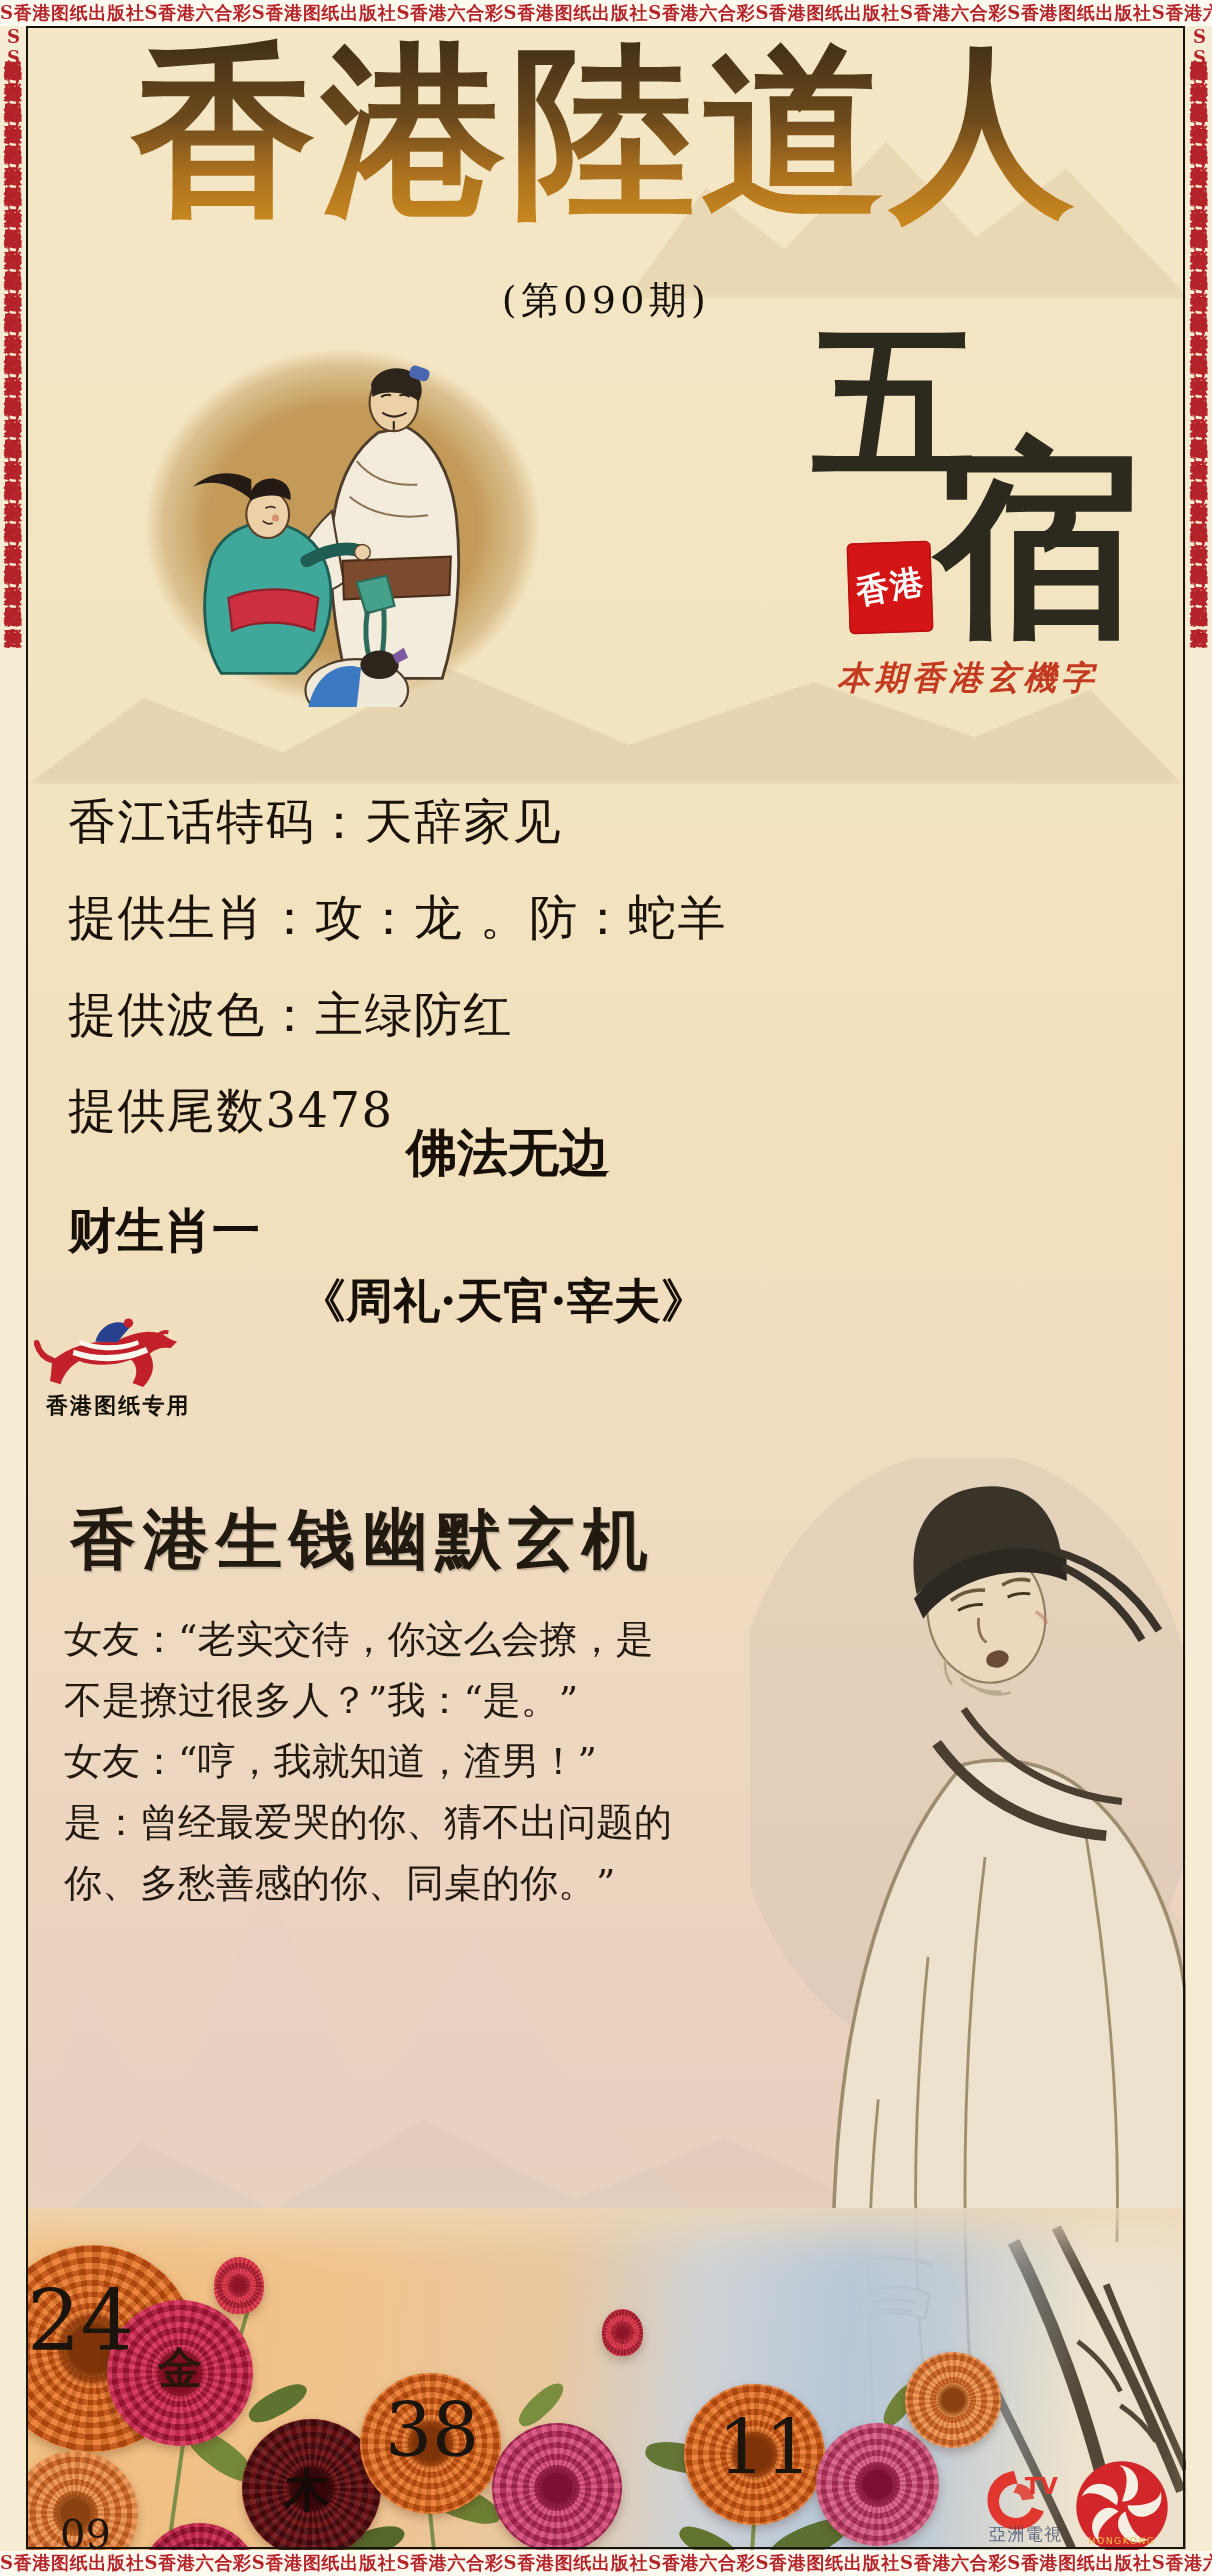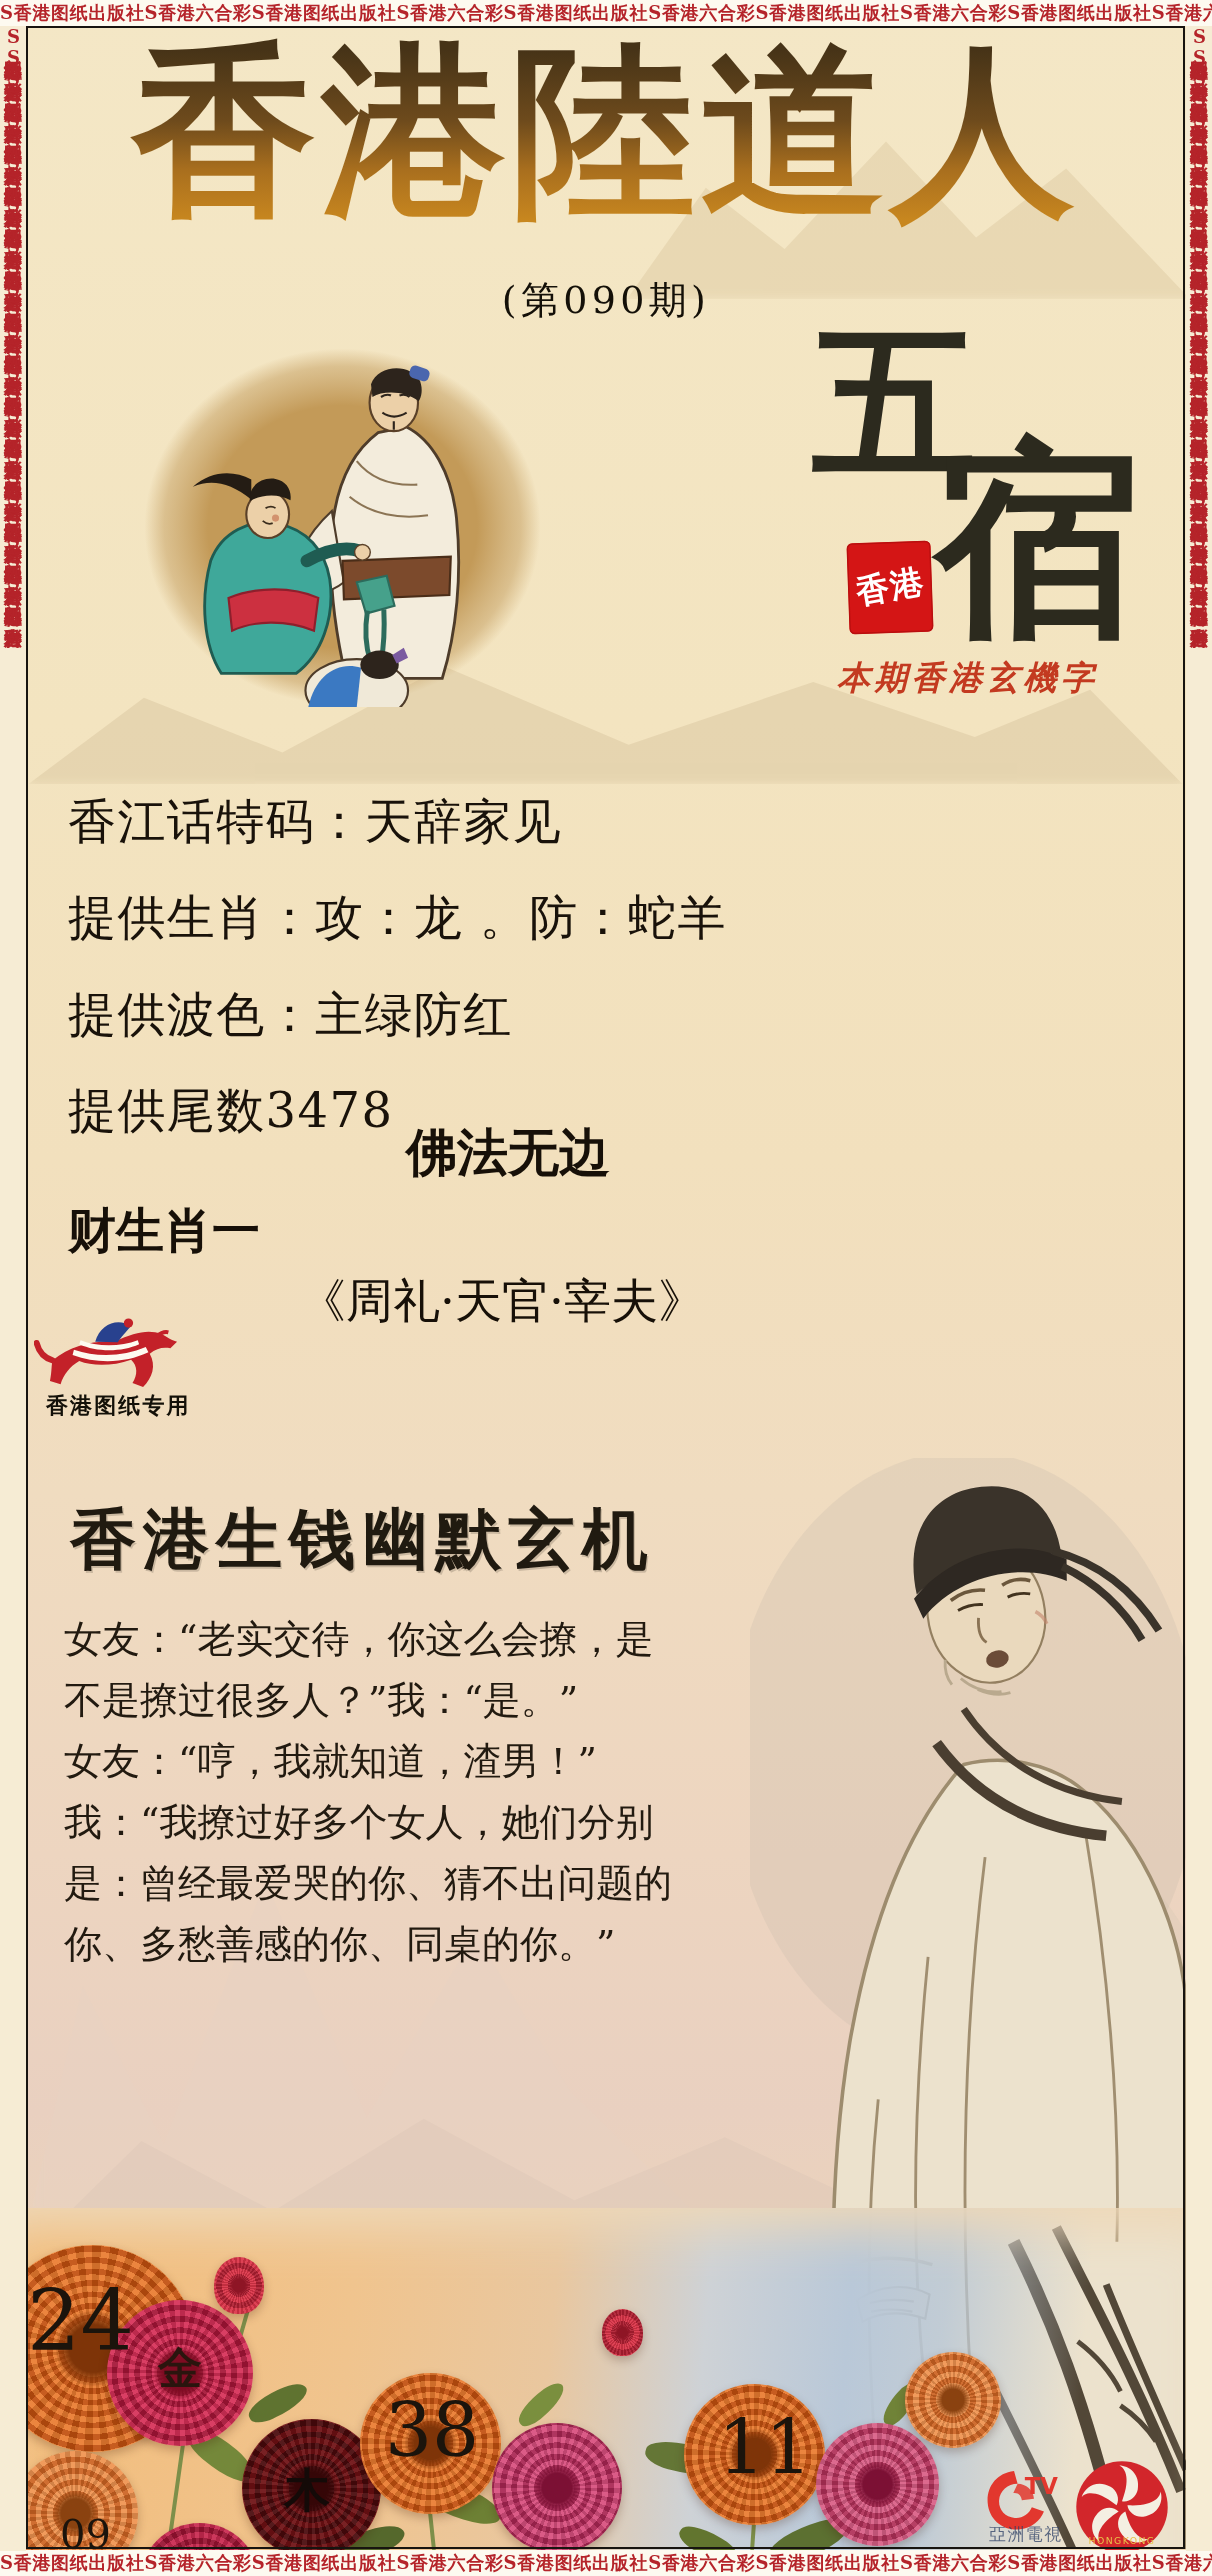--- a/index.html
+++ b/index.html
@@ -24,21 +24,21 @@
   
   .mchar{color:#2c2a1e;z-index:2;font-weight:600;line-height:1;}
   .seal{left:848px;top:542px;width:84px;height:91px;background:#d41515;border-radius:5.7px;z-index:3;
     display:flex;align-items:center;justify-content:center;transform:rotate(-2deg);box-shadow:0 0 0 1.4px #b80f0f inset;}
   .seal span{color:#fff;font-size:33px;font-weight:700;transform:rotate(-8deg);letter-spacing:1.4px;}
   .caption{left:837px;top:656px;font-size:33px;letter-spacing:4.3px;color:#c33a20;font-weight:700;font-style:italic;z-index:3;}
   
   .tip{left:68px;font-size:48px;color:#19120a;letter-spacing:1.4px;z-index:3;white-space:nowrap;}
   .blessing{left:406px;top:1119px;font-size:51px;font-weight:800;color:#171008;z-index:3;}
   .wealth{left:68px;top:1199px;font-size:48px;font-weight:800;color:#171008;z-index:3;}
-  .classic{left:299px;top:1270px;font-size:47px;font-weight:400;color:#171008;z-index:3;}
+  .classic{left:299px;top:1270px;font-size:47px;font-weight:700;color:#171008;z-index:3;}
   .press-label{left:46px;top:1391px;font-size:22px;font-weight:700;letter-spacing:2.1px;color:#131008;z-index:3;text-align:center;}
   
   .humor-title{left:70px;top:1495px;font-size:66px;font-weight:800;color:#201a10;letter-spacing:7.1px;z-index:3;
     text-shadow:1.4px 2.1px 0 rgba(32,26,16,.18);white-space:nowrap;}
   .joke{left:64px;top:1609px;width:684px;z-index:3;}
   .joke div{font-size:38px;line-height:61px;color:#221a10;white-space:nowrap;}
   
   .band{left:28px;top:2208px;width:1157px;height:342px;z-index:2;
     background:linear-gradient(95deg,#f2bd7c 0%,#f0c48e 28%,#e9c79f 45%,#ced2d6 58%,#b9c8d8 70%,rgba(186,200,214,.85) 78%,rgba(186,200,214,0) 90%,rgba(186,200,214,0) 100%);
     box-shadow:inset 0 50px 50px -28.5px #eed8b8;}
@@ -135,21 +135,20 @@
     <path d="M28,78 C14,74 7,64 4,52" stroke="#c32129" stroke-width="9" fill="none" stroke-linecap="round"></path>
     <path d="M184,42 q10,-8 18,-6" stroke="#c32129" stroke-width="6" fill="none"></path>
   </svg>
   <div class="abs press-label">香港图纸专用</div>
 
   <div class="abs humor-title">香港生钱幽默玄机</div>
   <div class="abs joke">
     <div>女友：“老实交待，你这么会撩，是</div>
     <div>不是撩过很多人？”我：“是。”</div>
     <div>女友：“哼，我就知道，渣男！”</div>
-    <div>我：“我撩过好多个女人，她们分别</div>
     <div>是：曾经最爱哭的你、猜不出问题的</div>
     <div>你、多愁善感的你、同桌的你。”</div>
   </div>
 
   <svg class="abs" style="left:750px;top:1458px;z-index:1;" width="436" height="1091" viewBox="0 0 612 1531">
     <ellipse cx="300" cy="420" rx="330" ry="430" fill="#c9bcab" opacity=".3"></ellipse>
     <ellipse cx="430" cy="1050" rx="270" ry="520" fill="#cfc2ae" opacity=".25"></ellipse>
 
     <path d="M300,430 C220,520 170,650 140,820 C110,1000 110,1200 130,1531 L612,1531 L612,760 C600,640 540,520 460,460 C420,430 360,415 300,430 Z" fill="#ece2cd" stroke="#9d8c6e" stroke-width="5"></path>
     <path d="M250,700 C230,900 225,1100 245,1300 M330,560 C300,800 295,1050 310,1300 M470,520 C500,700 520,900 515,1100 M180,900 C165,1050 162,1200 175,1380" stroke="#a08e70" stroke-width="4" fill="none"></path>

